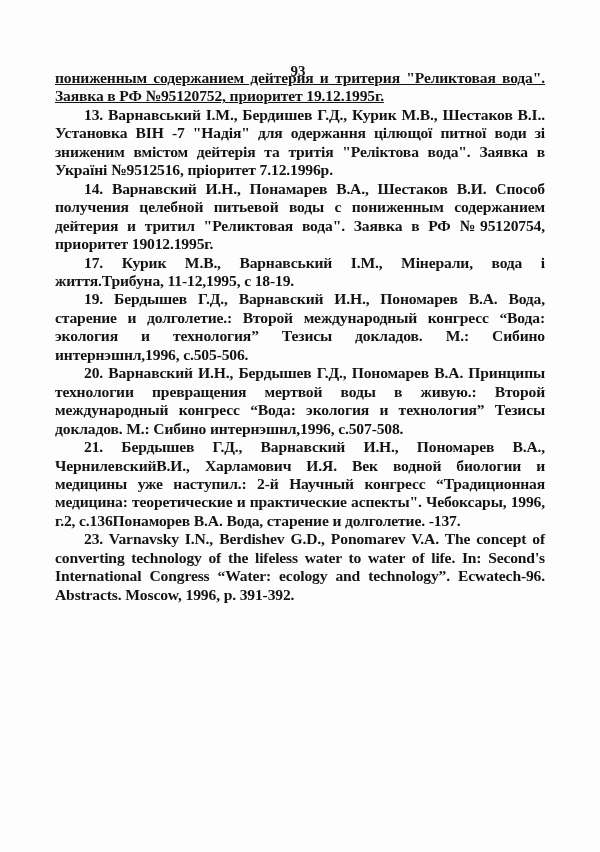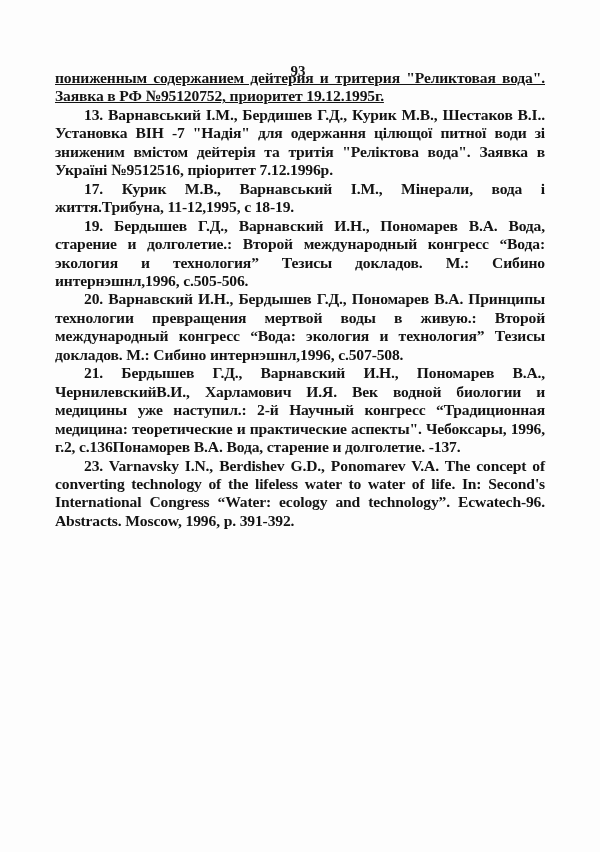--- a/index.html
+++ b/index.html
@@ -61,20 +61,21 @@
 <body>
 
 <div class="page">
   <div class="page-number">93</div>
 
   <div class="content">
     <p class="cont">пониженным содержанием дейтерия и тритерия "Реликтовая вода". Заявка в РФ №95120752, приоритет 19.12.1995г.</p>
 
     <p class="ref"><span>13.</span> <span>Варнавський І.М., Бердишев Г.Д., Курик М.В., Шестаков В.І.. Установка ВІН -7 "Надія" для одержання цілющої питної води зі зниженим вмістом дейтерія та тритія "Реліктова вода". Заявка в Україні №9512516, пріоритет 7.12.1996р.</span></p>
 
+    <p class="ref"><span>14.</span> <span>Варнавский И.Н., Понамарев В.А., Шестаков В.И. Способ получения целебной питьевой воды с пониженным содержанием дейтерия и тритил "Реликтовая вода". Заявка в РФ №95120754, приоритет 19012.1995г.</span></p>
 
 
 
     <p class="ref"><span>17.</span> <span>Курик М.В., Варнавський І.М., Мінерали, вода і життя.Трибуна, 11-12,1995, с 18-19.</span></p>
 
 
     <p class="ref"><span>19.</span> <span>Бердышев Г.Д., Варнавский И.Н., Пономарев В.А. Вода, старение и долголетие.: Второй международный конгресс “Вода: экология и технология” Тезисы докладов. М.: Сибино интернэшнл,1996, с.505-506.</span></p>
 
     <p class="ref"><span>20.</span> <span>Варнавский И.Н., Бердышев Г.Д., Пономарев В.А. Принципы технологии превращения мертвой воды в живую.: Второй международный конгресс “Вода: экология и технология” Тезисы докладов. М.: Сибино интернэшнл,1996, с.507-508.</span></p>
 

